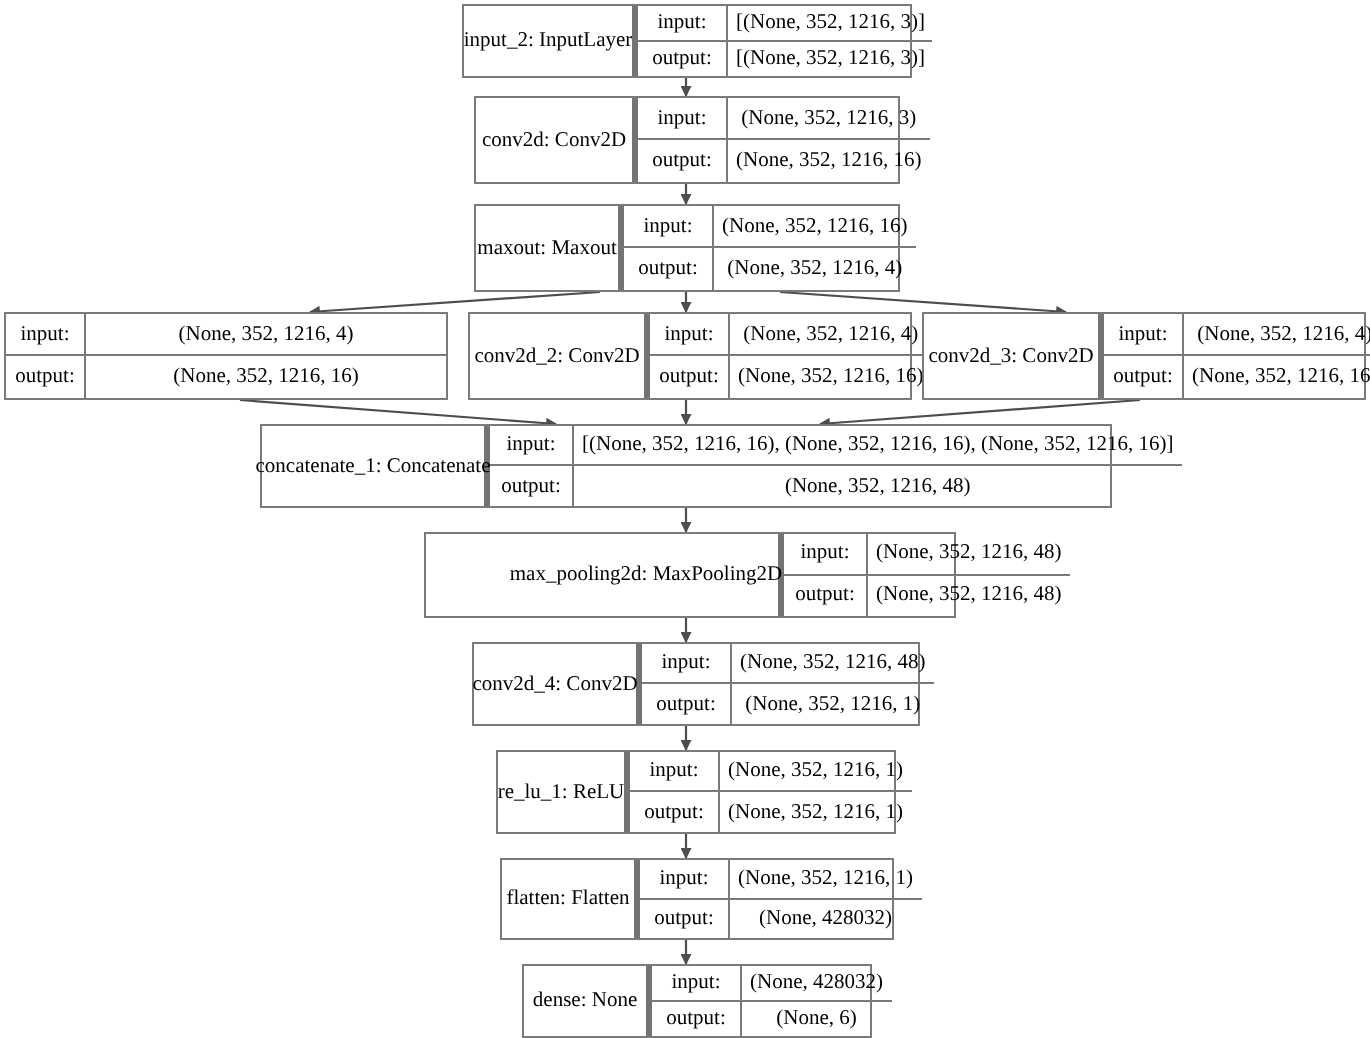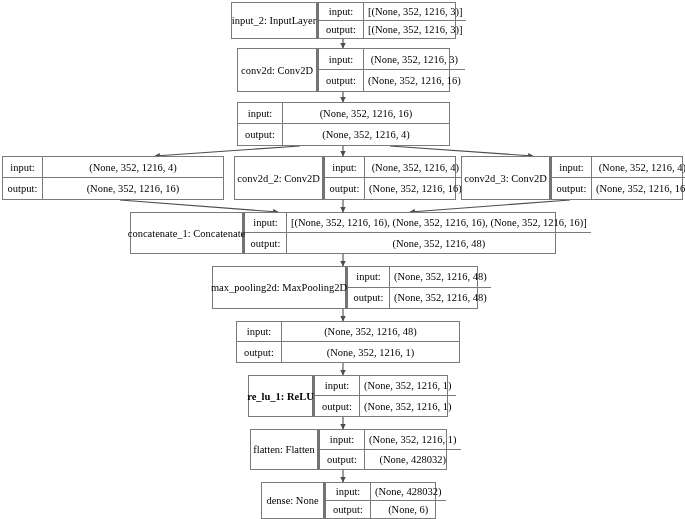--- a/index.html
+++ b/index.html
@@ -145,20 +145,21 @@
         <div class="io-value">(None, 352, 1216, 3)</div>
       </div>
       <div class="io-row">
         <div class="io-label" style="width:45px;">output:</div>
         <div class="io-value">(None, 352, 1216, 16)</div>
       </div>
     </div>
   </div>
 
   <div class="node" style="left:237px; top:102px; width:213px; height:44px;">
+    <div class="node-name" style="width:74px;">maxout: Maxout</div>
     <div class="io-block">
       <div class="io-row top">
         <div class="io-label" style="width:45px;">input:</div>
         <div class="io-value">(None, 352, 1216, 16)</div>
       </div>
       <div class="io-row">
         <div class="io-label" style="width:45px;">output:</div>
         <div class="io-value">(None, 352, 1216, 4)</div>
       </div>
     </div>
@@ -213,48 +214,49 @@
         <div class="io-value">[(None, 352, 1216, 16), (None, 352, 1216, 16), (None, 352, 1216, 16)]</div>
       </div>
       <div class="io-row">
         <div class="io-label" style="width:42px;">output:</div>
         <div class="io-value">(None, 352, 1216, 48)</div>
       </div>
     </div>
   </div>
 
   <div class="node" style="left:212px; top:266px; width:266px; height:43px;">
-    <div class="node-name" style="width:135px;">max_pooling2d: MaxPooling2D</div>
+    <div class="node-name" style="width:135px;margin-left:44px;">max_pooling2d: MaxPooling2D</div>
     <div class="io-block">
       <div class="io-row top">
         <div class="io-label" style="width:42px;">input:</div>
         <div class="io-value">(None, 352, 1216, 48)</div>
       </div>
       <div class="io-row">
         <div class="io-label" style="width:42px;">output:</div>
         <div class="io-value">(None, 352, 1216, 48)</div>
       </div>
     </div>
   </div>
 
   <div class="node" style="left:236px; top:321px; width:224px; height:42px;">
+    <div class="node-name" style="width:84px;">conv2d_4: Conv2D</div>
     <div class="io-block">
       <div class="io-row top">
         <div class="io-label" style="width:45px;">input:</div>
         <div class="io-value">(None, 352, 1216, 48)</div>
       </div>
       <div class="io-row">
         <div class="io-label" style="width:45px;">output:</div>
         <div class="io-value">(None, 352, 1216, 1)</div>
       </div>
     </div>
   </div>
 
   <div class="node" style="left:248px; top:375px; width:200px; height:42px;">
-    <div class="node-name" style="width:66px;font-weight:bold;">re_lu_1: ReLU</div>
+    <div class="node-name" style="width:66px;">re_lu_1: ReLU</div>
     <div class="io-block">
       <div class="io-row top">
         <div class="io-label" style="width:45px;">input:</div>
         <div class="io-value">(None, 352, 1216, 1)</div>
       </div>
       <div class="io-row">
         <div class="io-label" style="width:45px;">output:</div>
         <div class="io-value">(None, 352, 1216, 1)</div>
       </div>
     </div>

